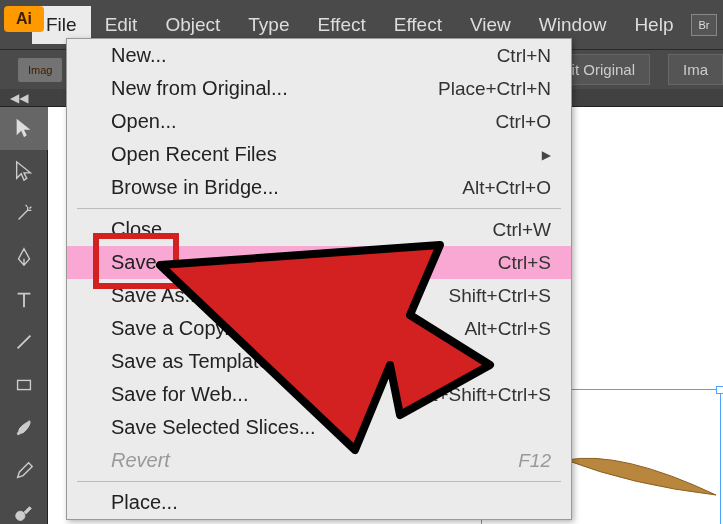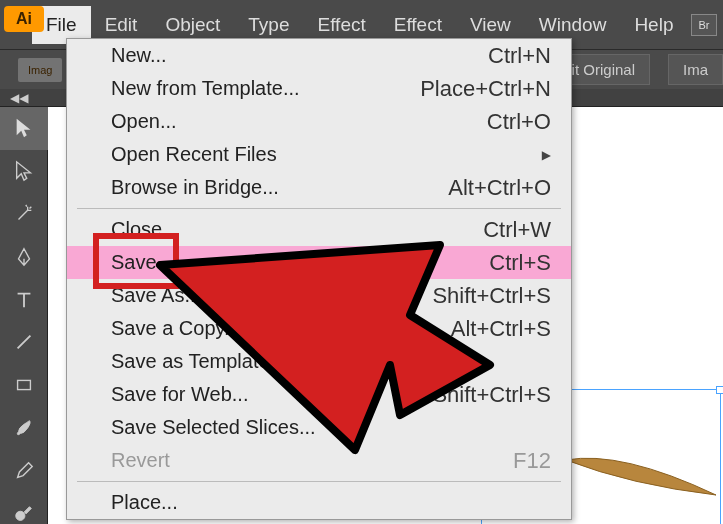--- a/index.html
+++ b/index.html
@@ -24,25 +24,25 @@
     .tool svg { width: 22px; height: 22px; stroke: #ccc; fill: #ccc; }
     .tool.sel { background: #666; }
     
     .canvas { flex: 1; background: #fff; position: relative; }
     .brush-stroke { position: absolute; right: 2px; bottom: 30px; width: 160px; height: 60px; }
     .sel-box { position: absolute; right: 2px; top: 282px; width: 240px; height: 180px; border: 1px solid #4aa3ff; }
     .sel-handle { position: absolute; width: 8px; height: 8px; border: 1px solid #4aa3ff; background: #fff; }
     
     .dropdown { position: absolute; left: 66px; top: 38px; width: 506px; background: #ebebeb; border: 1px solid #999; box-shadow: 2px 2px 6px rgba(0,0,0,0.3); z-index: 50; }
     .dd-item { display: flex; justify-content: space-between; align-items: center; padding: 4px 20px 4px 44px; font-size: 20px; color: #222; cursor: pointer; height: 33px; }
-    .dd-item.disabled { color: #999; cursor: default; }
+    .dd-item.disabled { color: #999; cursor: default; font-style: italic; }
     .dd-item.highlighted { background: #f9a8d4; }
     .dd-sep { height: 1px; background: #bbb; margin: 4px 10px; }
     .dd-submenu-arrow { font-size: 12px; color: #444; }
-    .dd-shortcut { color: #333; font-size: 22px; }
+    .dd-shortcut { color: #333; font-size: 19px; }
     
     .red-box { position: absolute; left: 93px; top: 233px; width: 86px; height: 56px; border: 6px solid #d32020; z-index: 55; pointer-events: none; }
     
     .big-arrow { position: absolute; left: 140px; top: 235px; z-index: 60; pointer-events: none; }
   </style>
 </head>
 <body>
 
 <div class="menubar-logo">Ai</div>
 
@@ -138,21 +138,21 @@
     </svg>
   </div>
 </div>
 
 <div class="dropdown">
   <div class="dd-item">
       <span>New...</span>
       <span class="dd-shortcut">Ctrl+N</span>
     </div>
   <div class="dd-item">
-      <span>New from Template...</span>
+      <span>New from Original...</span>
       <span class="dd-shortcut">Place+Ctrl+N</span>
     </div>
   <div class="dd-item">
       <span>Open...</span>
       <span class="dd-shortcut">Ctrl+O</span>
     </div>
   <div class="dd-item">
       <span>Open Recent Files</span>
       <span class="dd-submenu-arrow">▶</span>
     </div>

